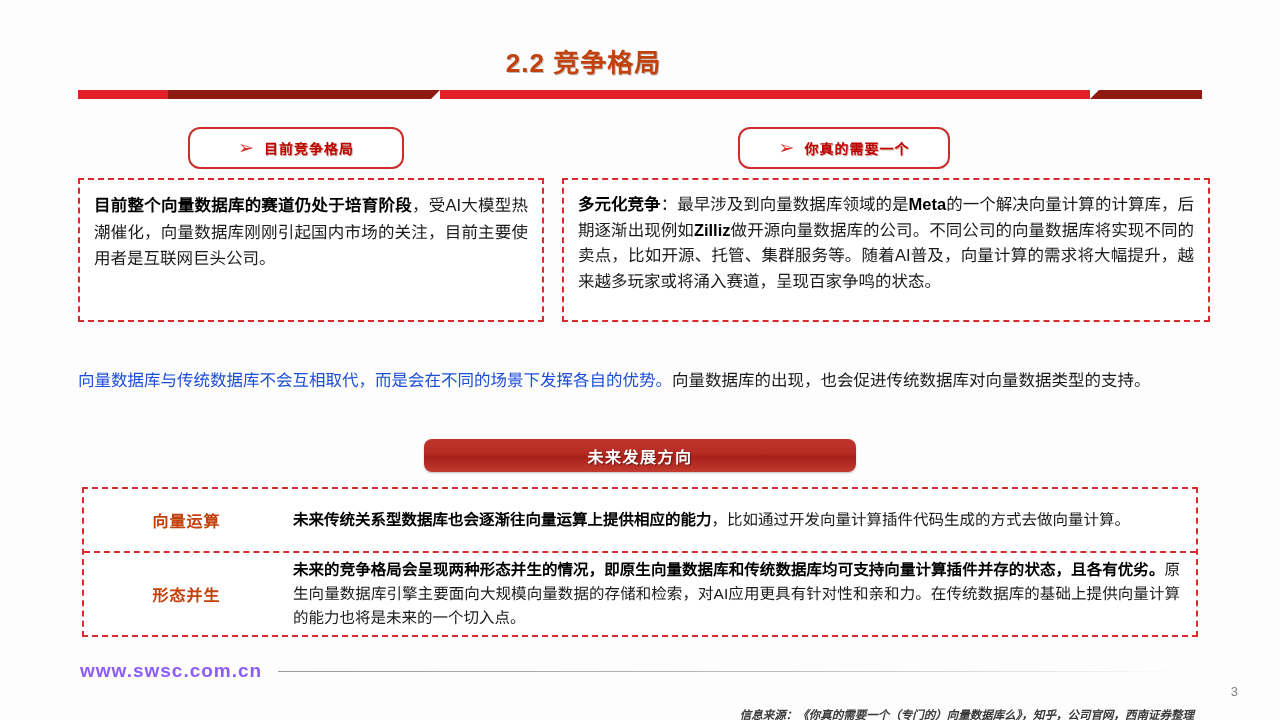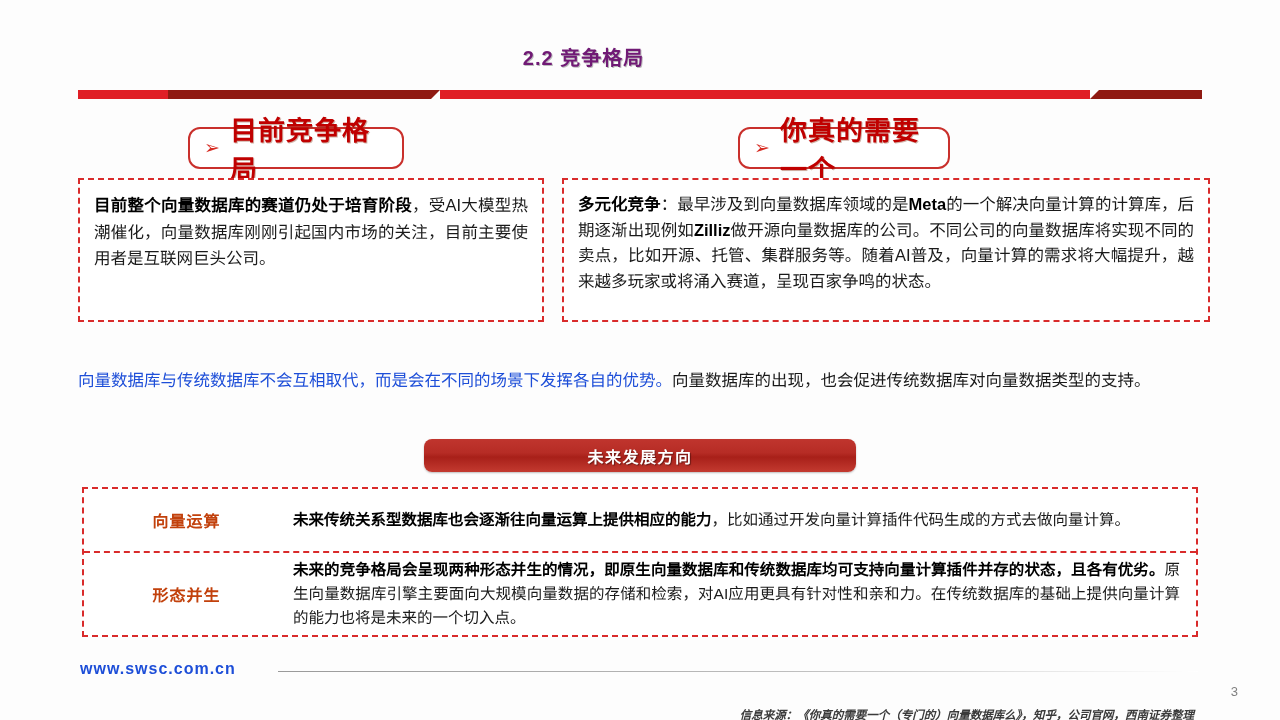--- a/index.html
+++ b/index.html
@@ -20,23 +20,23 @@
     overflow: hidden;
   }
 
   
   .slide-title {
     position: absolute;
     left: 0;
     top: 42px;
     width: 1167px;
     text-align: center;
-    font-size: 20px;
-    font-weight: bold;
-    color: #701a75;
+    font-size: 26px;
+    font-weight: bold;
+    color: #c2410c;
     letter-spacing: 1px;
     text-shadow: 1px 1px 0 rgba(0,0,0,0.25);
   }
 
   
   .title-bar {
     position: absolute;
     left: 78px;
     top: 90px;
     width: 1124px;
@@ -67,21 +67,21 @@
     padding: 0 14px;
   }
   .pill .arrow-icon {
     display: inline-block;
     font-size: 19px;
     line-height: 1;
     color: #d62b22;
     transform: translateY(-1px);
   }
   .pill .pill-label {
-    font-size: 27px;
+    font-size: 14px;
     font-weight: bold;
     color: #c00000;
     letter-spacing: 1px;
     text-shadow: 1px 1px 0 rgba(120,40,10,0.35);
   }
   #pill-current { left: 188px; top: 127px; width: 216px; height: 42px; }
   #pill-future  { left: 738px; top: 127px; width: 212px; height: 42px; }
 
   
   .dashed-box {
@@ -175,23 +175,23 @@
   }
   .t-body b { font-weight: bold; color: #000; }
   #row-vector-ops  { height: 62px; }
   #row-coexistence { height: 84px; }
 
   
   .footer-url {
     position: absolute;
     left: 80px;
     top: 660px;
-    font-size: 16px;
-    font-weight: bold;
-    color: #1d4ed8;
+    font-size: 19px;
+    font-weight: bold;
+    color: #8b5cf6;
     letter-spacing: 1px;
   }
   .footer-rule {
     position: absolute;
     left: 278px;
     top: 671px;
     width: 920px;
     height: 1px;
     background: linear-gradient(to right, #9a9a9a 0%, #bdbdbd 55%, #ffffff 100%);
   }

